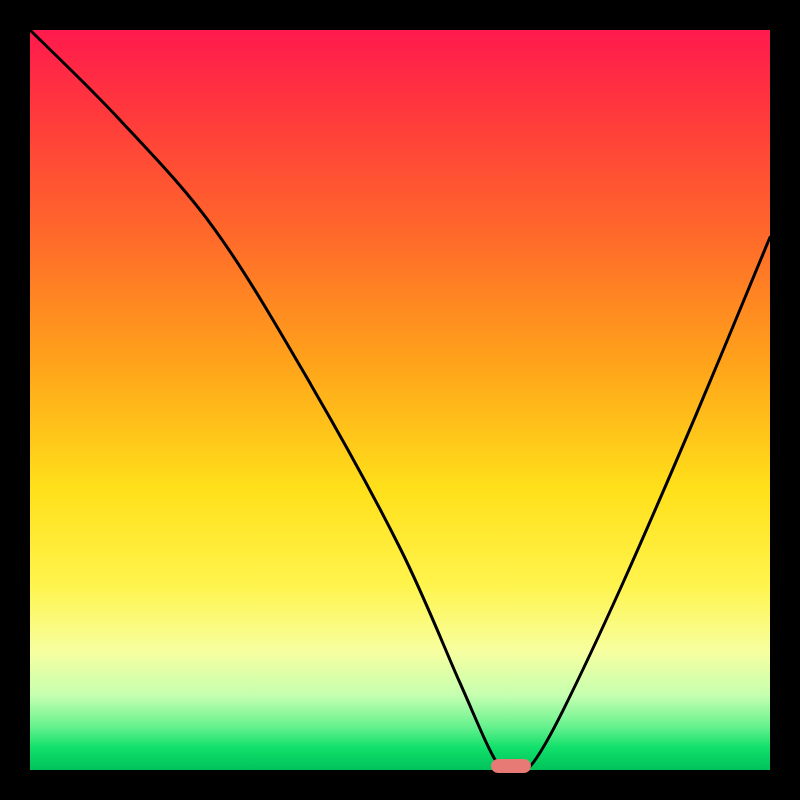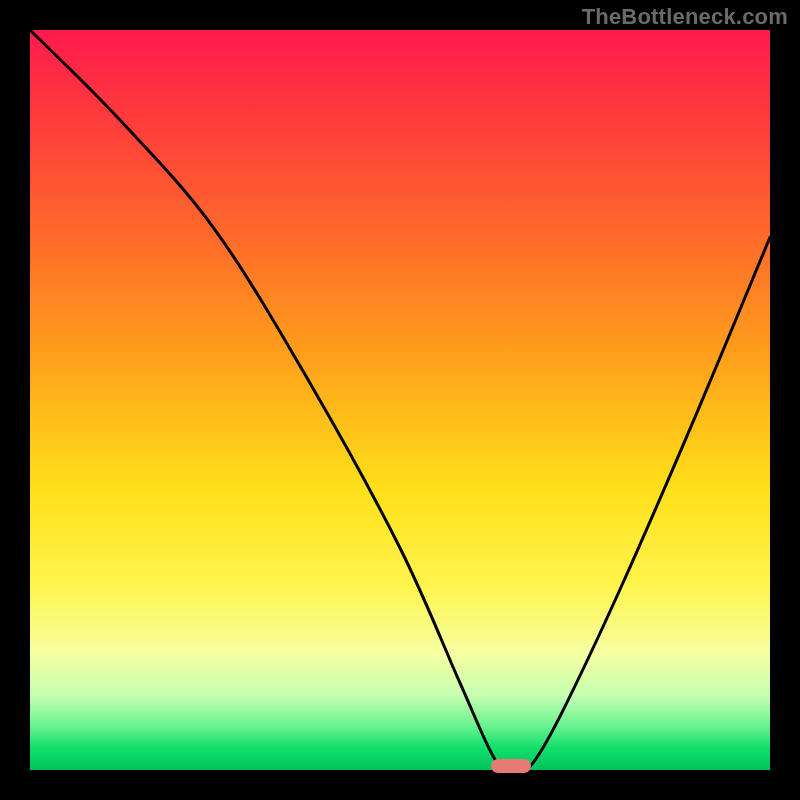--- a/index.html
+++ b/index.html
@@ -69,14 +69,13 @@
 
 <div class="frame">
   <div class="plot-area"></div>
 
   <svg class="curve" viewBox="0 0 740 740" preserveAspectRatio="none">
     <path d="M 0.0 0.0 C 14.8 14.8, 58.0 55.5, 88.8 88.8 C 119.6 122.1, 152.9 155.4, 185.0 199.8 C 217.1 244.2, 250.4 302.2, 281.2 355.2 C 312.0 408.2, 345.3 468.7, 370.0 518.0 C 394.7 567.3, 414.4 617.9, 429.2 651.2 C 444.0 684.5, 451.4 703.0, 458.8 717.8 C 466.2 732.6, 468.7 736.3, 473.6 740.0 C 478.5 743.7, 483.5 741.2, 488.4 740.0 C 493.3 738.8, 495.8 742.5, 503.2 732.6 C 510.6 722.7, 518.0 710.4, 532.8 680.8 C 547.6 651.2, 569.8 604.3, 592.0 555.0 C 614.2 505.7, 641.3 442.8, 666.0 384.8 C 690.7 326.8, 727.7 236.8, 740.0 207.2" fill="none" stroke="#000000" stroke-width="3" stroke-linecap="round" stroke-linejoin="round"></path>
   </svg>
 
   <div class="marker" style="left: 511px; top: 766px; background: rgb(231, 122, 116);"></div>
 
-  <div class="watermark">TheBottleneck.com</div>
 </div>
 
 </body></html>

